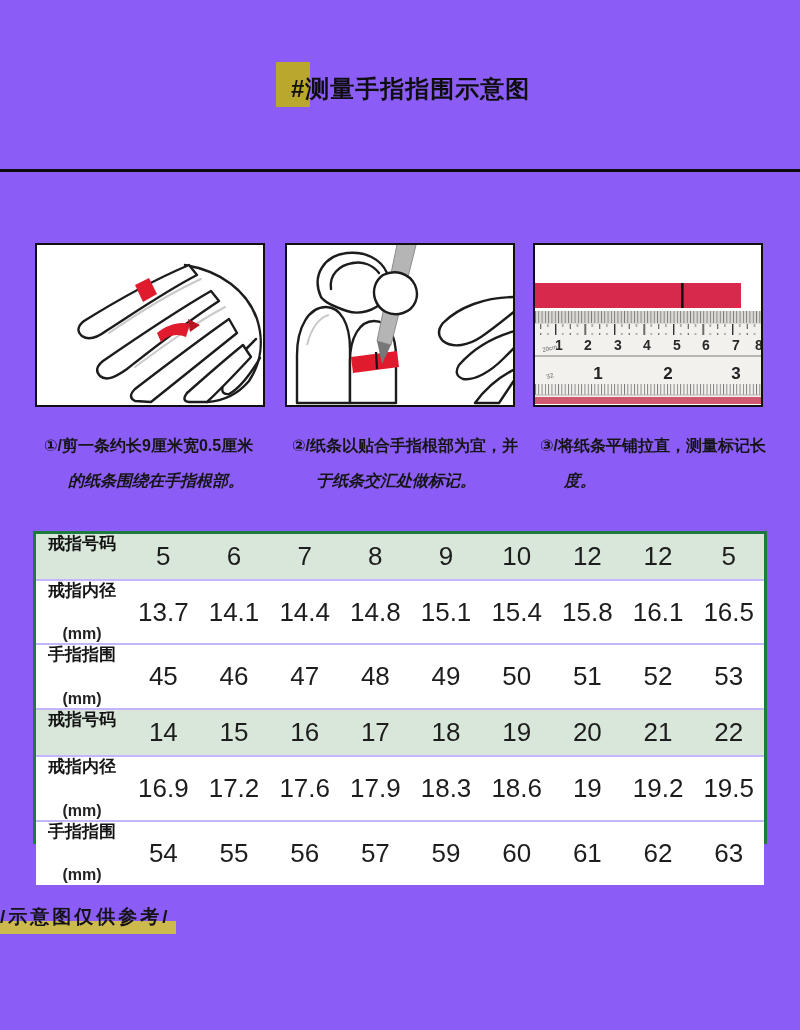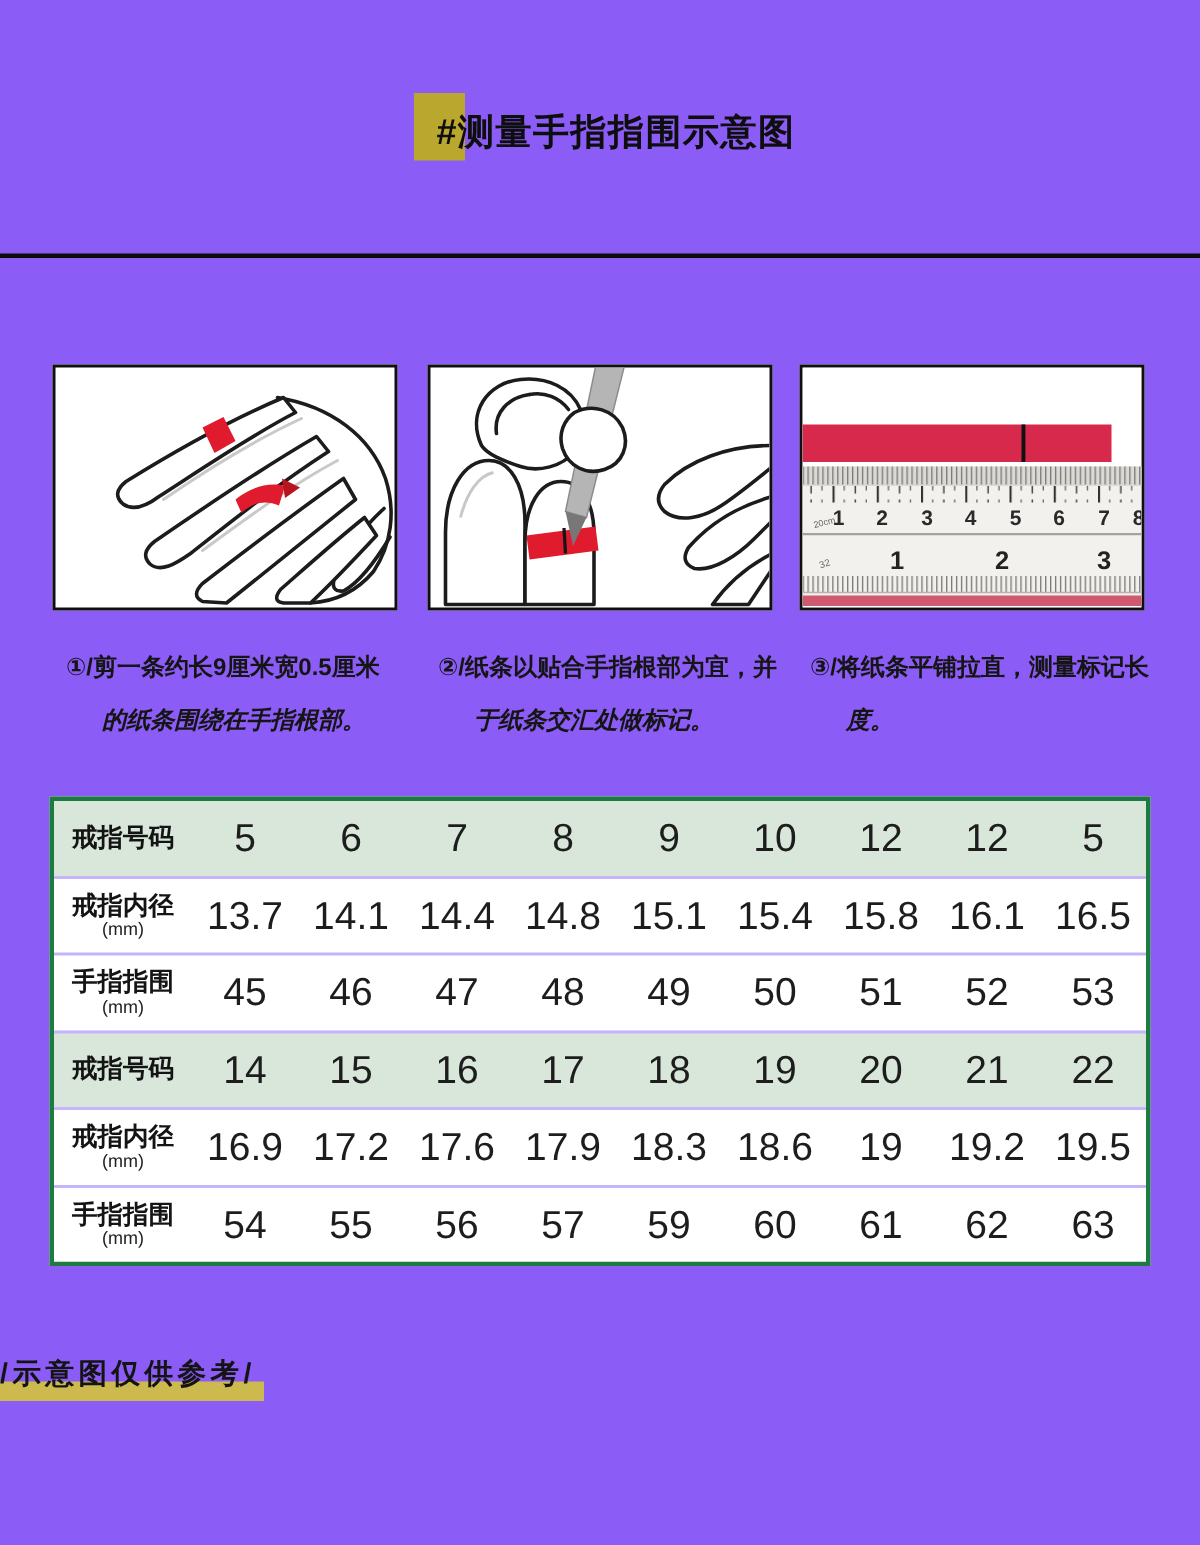--- a/index.html
+++ b/index.html
@@ -24,21 +24,21 @@
   .caption .l1{display:block;padding-left:14px;}
   .caption .l2{display:block;padding-left:38px;font-style:italic;}
   
   .sizetable{position:absolute;left:33px;top:531px;width:734px;height:313px;
     border:3px solid #1e7b40;box-sizing:border-box;background:#fff;
     display:flex;flex-direction:column;}
   .trow{flex:1;display:flex;align-items:center;border-top:2px solid #c4b5fd;background:#fff;}
   .trow:first-child{border-top:none;}
   .trow.green{background:#d9e7da;}
   .label-cell{width:92px;text-align:center;font-size:17px;font-weight:600;color:#141414;line-height:1.15;}
-  .label-cell .unit{display:block;font-size:12px;font-weight:400;color:#222;}
+  .label-cell .unit{display:block;font-size:16px;font-weight:700;color:#222;margin-top:25px;}
   .val-cell{flex:1;text-align:center;font-size:26px;font-weight:400;color:#1d1d1d;}
   
   .footer{position:absolute;left:0;top:902px;width:800px;}
   .footer-wrap{display:inline-block;position:relative;}
   .footer-bar{position:absolute;left:-5px;right:-5px;bottom:-2px;height:13px;background:#cdba4e;}
   .footer-text{position:relative;font-size:19px;font-weight:700;letter-spacing:3px;color:#141414;line-height:30px;}
 </style>
 </head>
 <body>
 

